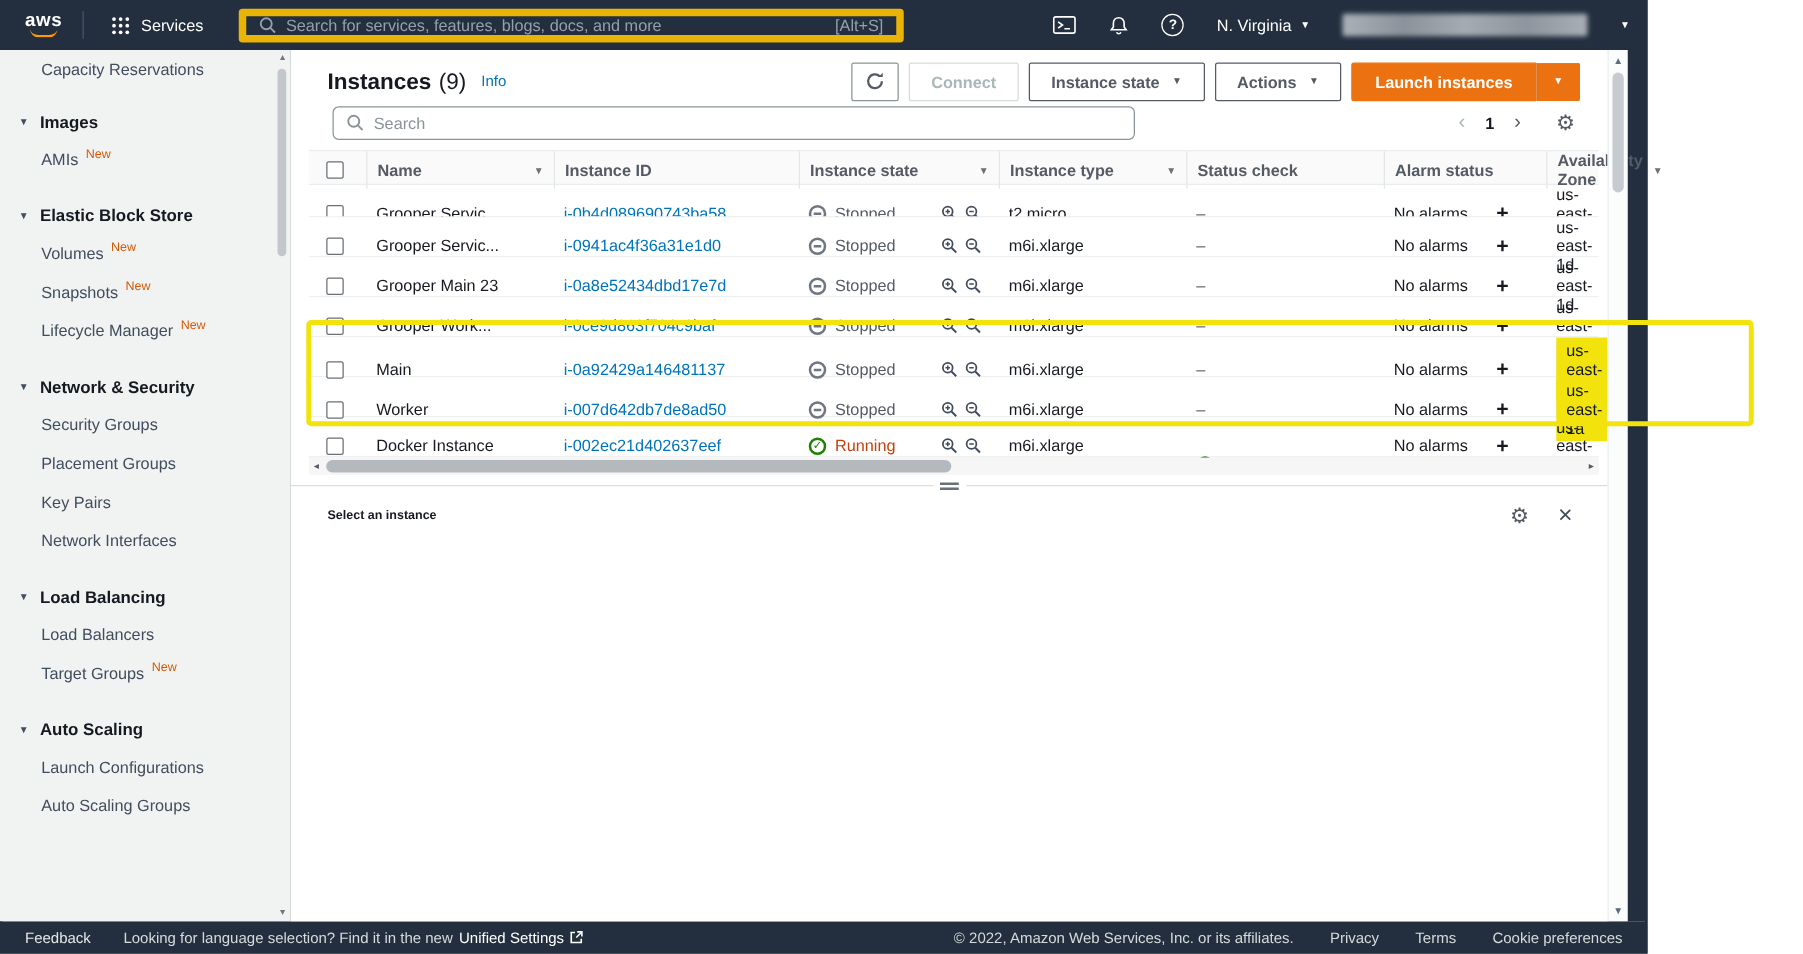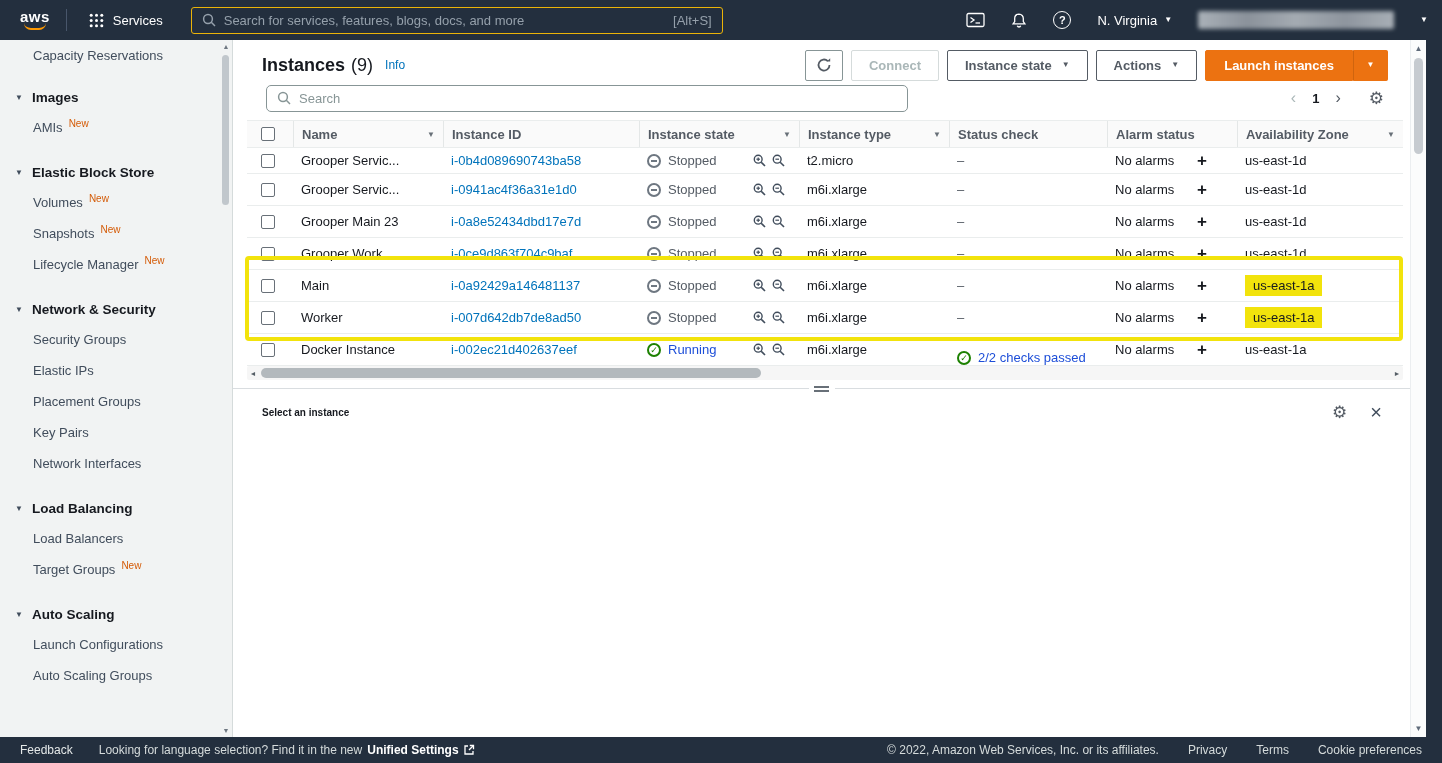--- a/index.html
+++ b/index.html
@@ -1,31 +1,31 @@
 <!DOCTYPE html>
 <html><head>
 <meta charset="utf-8">
 <style>
   * { margin:0; padding:0; box-sizing:border-box; }
   html,body { width:1442px; height:763px; }
   body {
     font-family:"Liberation Sans","DejaVu Sans",sans-serif;
     font-size:13px; color:#16191f; background:#fff; overflow:hidden;
   }
-  .frame { width:1442px; height:763px; display:flex; flex-direction:column; position:relative;
+  .frame { width:1318px; height:763px; display:flex; flex-direction:column; position:relative;
            box-shadow: inset 0 0 0 2px #1a2330; }
 
   
   .topnav { height:40px; background:#232f3e; display:flex; align-items:center; color:#fff; flex:none; padding:0 14px 0 20px; }
   .aws-logo { display:flex; flex-direction:column; align-items:center; cursor:pointer; margin-right:16px; }
   .aws-logo .logo-text { font-weight:700; font-size:15px; letter-spacing:.5px; line-height:13px; }
   .aws-logo .logo-smile { width:22px; height:7px; border-bottom:2px solid #ff9900; border-radius:0 0 11px 11px; }
   .nav-sep { width:1px; height:22px; background:#48566b; margin-right:10px; }
   .nav-services { display:flex; align-items:center; gap:9px; padding:4px 12px; height:40px; cursor:pointer;justify-content:space-between; }
-  .nav-search { margin-left:16px; width:532px; height:27px; border:1px solid #eab308; border-radius:3px;
+  .nav-search { margin-left:16px; width:532px; height:27px; border:6px solid #eab308; border-radius:3px;
                 display:flex; align-items:center; padding:0 10px; gap:8px; }
   .nav-search input { flex:1; border:none; outline:none; background:transparent; color:#e9ecef; font-size:13px; font-family:inherit; }
   .nav-search input::placeholder { color:#95a0ab; }
   .nav-shortcut { color:#95a0ab; font-size:13px; }
   .nav-right { margin-left:auto; display:flex; align-items:center; gap:26px; }
   .nav-iconbtn { display:flex; align-items:center; justify-content:center; cursor:pointer; }
   .help-circle { width:18px; height:18px; border:1.5px solid #fff; border-radius:50%; font-size:11px; font-weight:700;
                  display:flex; align-items:center; justify-content:center; }
   .nav-region { display:flex; align-items:center; gap:7px; cursor:pointer; font-size:13px; }
   .caret { font-size:8px; line-height:1; }
@@ -88,21 +88,21 @@
   .trunc { white-space:nowrap; overflow:hidden; }
   .link { color:#0073bb; text-decoration:none; cursor:pointer; white-space:nowrap; }
   .checkbox { width:14px; height:14px; border:1px solid #687078; border-radius:2px; background:#fff; margin-left:6px; cursor:pointer; flex:none; }
   .sicon { position:relative; width:14px; height:14px; border-radius:50%; display:inline-block; flex:none; }
   .sicon.stopped { border:2px solid #6e7781; }
   .sicon.stopped::after { content:""; position:absolute; left:2px; right:2px; top:50%; margin-top:-1px; height:2px; background:#6e7781; }
   .sicon.running { border:2px solid #1d8102; }
   .sicon.running::after { content:"\2713"; color:#1d8102; font-size:9px; font-weight:700; position:absolute; top:50%; left:50%; transform:translate(-50%,-52%); }
   .state-cell { gap:7px; }
   .state-txt { color:#545b64; }
-  .state-txt.green, .green-txt { color:#1d4ed8; }
+  .state-txt.green, .green-txt { color:#c2410c; }
   .zoom-icons { margin-left:auto; display:flex; gap:6px; padding-right:6px; }
   .zoom-icons span { display:flex; cursor:pointer; }
   .status-dash { color:#545b64; }
   .status-green { display:flex; gap:7px; align-items:flex-end; }
   .alarm-cell .plus { margin-left:auto; margin-right:22px; font-size:17px; font-weight:700; color:#16191f; cursor:pointer; line-height:1; }
   .az-hl { background:#f2e30c; padding:3px 8px; }
 
   .hscroll { height:14px; margin:0 7px 0 14px; background:#f6f6f6; position:relative; border-radius:2px; flex:none; }
   .hs-arrow { position:absolute; top:0; bottom:0; width:12px; display:flex; align-items:center; justify-content:center;
               font-size:7px; color:#555e66; cursor:pointer; }
@@ -127,21 +127,21 @@
   .vscroll { width:16px; flex:none; background:#fbfcfc; border-left:1px solid #ebeef0; position:relative; }
   .vs-arrow { position:absolute; left:0; right:0; text-align:center; font-size:8px; color:#5f6b7a; cursor:pointer; }
   .vs-arrow.up { top:4px; } .vs-arrow.down { bottom:4px; }
   .vs-thumb { position:absolute; left:3px; width:9px; top:18px; height:96px; border-radius:5px; background:#c6cbd0; cursor:pointer; }
   .right-edge { width:16px; flex:none; background:#232f3e; }
 
   
   .footer { height:26px; background:#232f3e; display:flex; align-items:center; color:#d5dbdb; font-size:12px; padding:0 20px; flex:none; }
   .footer .feedback { color:#e4e8e8; cursor:pointer; }
   .footer .lang { margin-left:26px; display:flex; gap:5px; align-items:center; }
-  .footer .lang .lnk { color:#fff; font-weight:700; cursor:pointer; display:flex; align-items:center; gap:4px; }
+  .footer .lang .lnk { color:#fff; font-weight:400; cursor:pointer; display:flex; align-items:center; gap:4px; }
   .footer .right { margin-left:auto; display:flex; gap:29px; align-items:center; }
   .footer .flink { cursor:pointer; }
 </style>
 </head>
 <body>
 
 <div class="frame">
 
   <header class="topnav">
     <div class="aws-logo">
@@ -233,23 +233,20 @@
       </div>
 
       <div class="sb-header">
         <span class="tri">▼</span>
         <span>Network &amp; Security</span>
       </div>
       <div class="sb-item">
         <span>Security Groups</span>
       </div>
       <div class="sb-item">
-        <span>Elastic IPs</span>
-      </div>
-      <div class="sb-item">
         <span>Placement Groups</span>
       </div>
       <div class="sb-item">
         <span>Key Pairs</span>
       </div>
       <div class="sb-item">
         <span>Network Interfaces</span>
       </div>
 
       <div class="sb-header">

